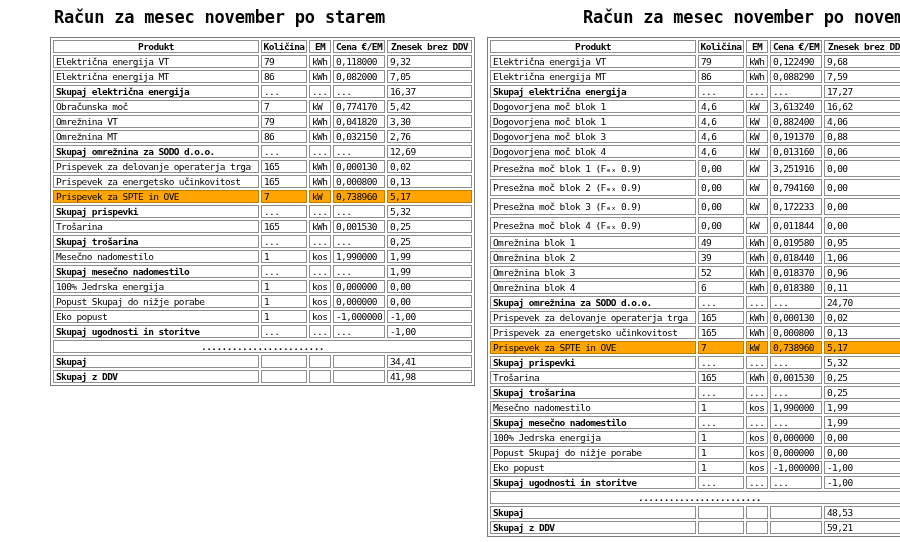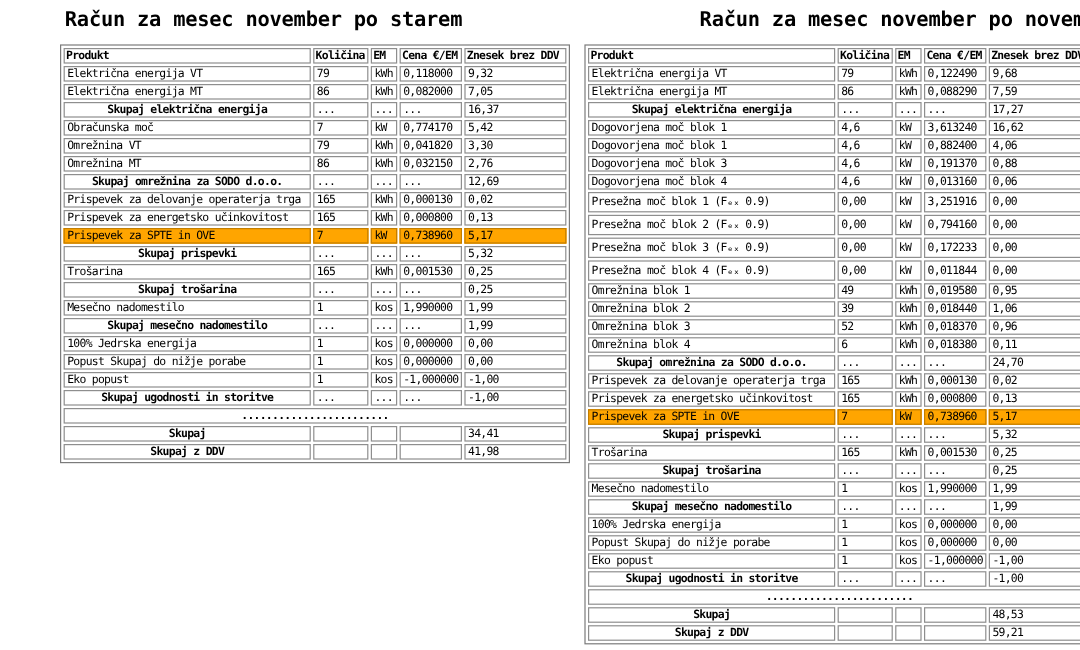--- a/index.html
+++ b/index.html
@@ -18,23 +18,23 @@
     border-collapse:separate; border-spacing:2px;
     border:1px solid var(--border-outer); width:425px; table-layout:fixed;
     background:#fff;
   }
   td, th {
     border:1px solid var(--border-cell);
     font-size:9.5px; letter-spacing:-0.6px; line-height:11px;
     height:13px; padding:0 2px; white-space:nowrap; overflow:hidden;
     text-align:left; vertical-align:middle; background:#fff;
   }
-  th { font-weight:bold; text-align:left; padding:0 1px; }
+  th { font-weight:bold; text-align:center; padding:0 1px; }
   tr.tall td { height:17px; }
-  tr.section-row td.c-label, tr.total-row td.c-label { text-align:center; font-weight:bold; }
+  tr.section-row td.c-label, tr.total-row td.c-label { font-weight:bold; }
   tr.dots-row td { text-align:center; font-weight:bold; }
   tr.hl td { background:var(--hl); border-color:var(--hl-border); }
   tr.hl { background:var(--hl); }
 </style>
 </head>
 <body>
 
 <div class="page">
     <div class="bill bill-po-starem">
       <div class="bill-title">Račun za mesec november po starem</div>

